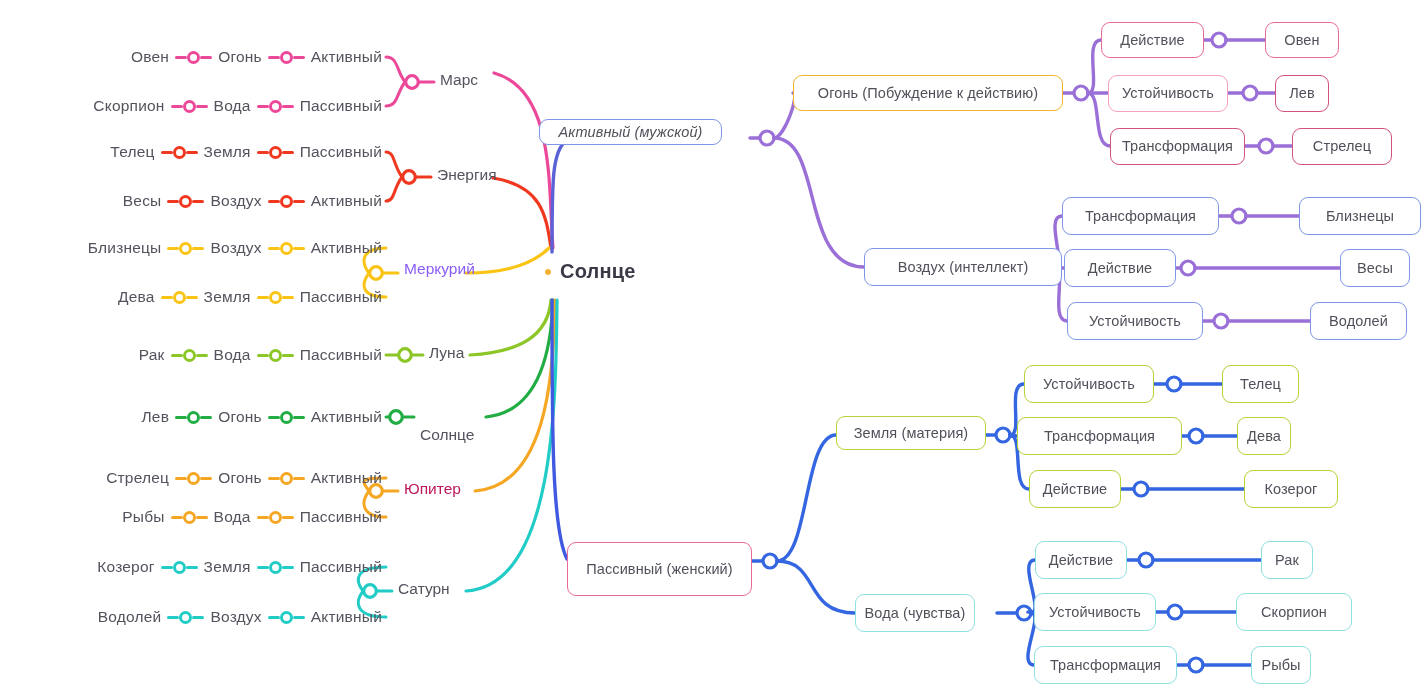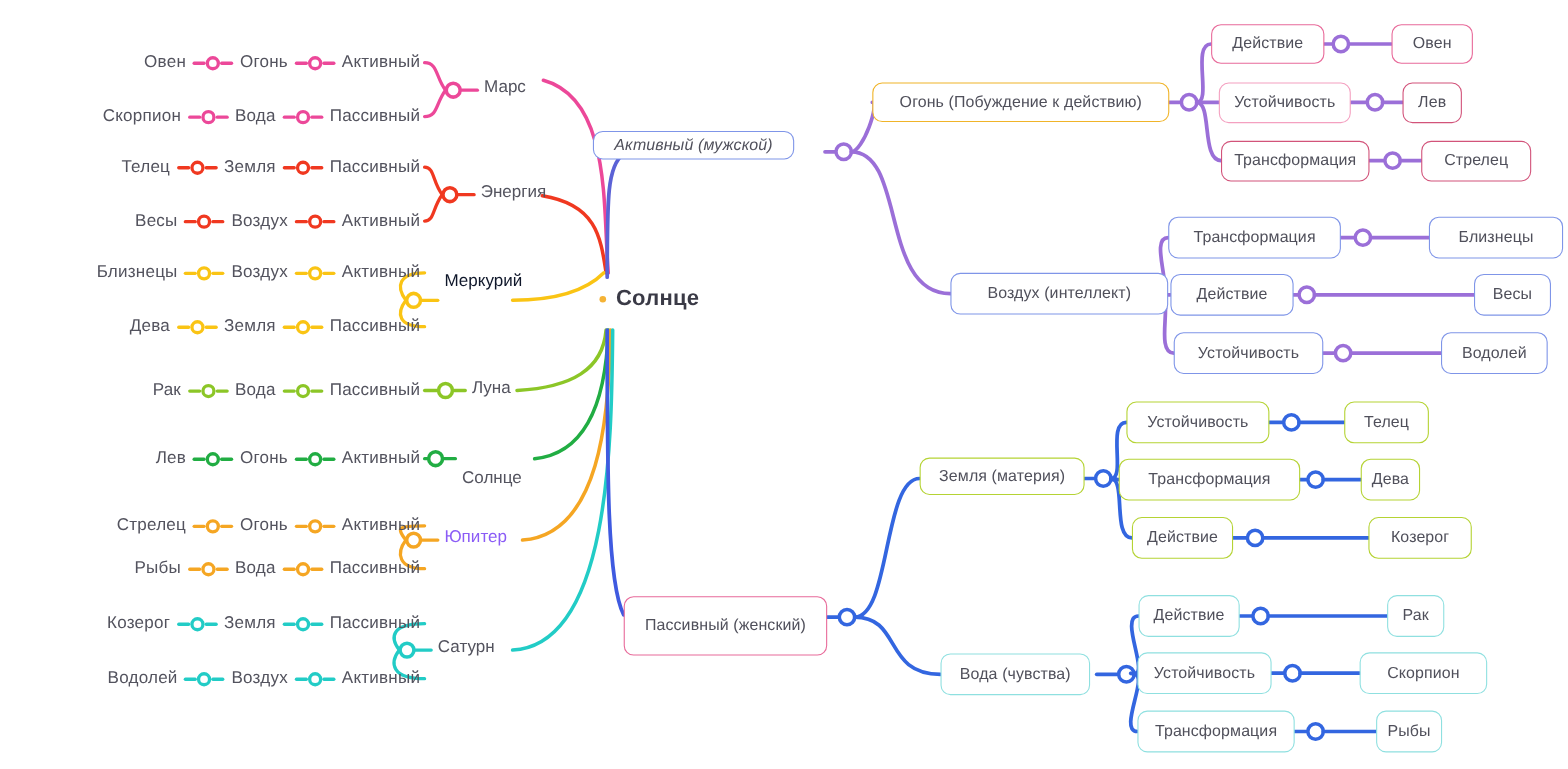--- a/index.html
+++ b/index.html
@@ -226,21 +226,21 @@
           <span class="bar" style="background: rgb(250, 196, 20);"></span>
         </span>
         <span class="lbl">Земля</span>
         <span class="conn" style="color: rgb(250, 196, 20);">
           <span class="bar" style="background: rgb(250, 196, 20);"></span>
           <span class="ring"></span>
           <span class="bar" style="background: rgb(250, 196, 20);"></span>
         </span>
         <span class="lbl">Пассивный</span>
       </div>
-      <div class="planet" style="left: 404px; top: 247px; color: #0f172a;">Меркурий</div>
+      <div class="planet" style="left: 404px; top: 260px; color: #8b5cf6;">Меркурий</div>
       <div class="lrow" style="top: 342px; left: 0px; width: 382px; justify-content: flex-end;">
         <span class="lbl">Рак</span>
         <span class="conn" style="color: rgb(140, 198, 39);">
           <span class="bar" style="background: rgb(140, 198, 39);"></span>
           <span class="ring"></span>
           <span class="bar" style="background: rgb(140, 198, 39);"></span>
         </span>
         <span class="lbl">Вода</span>
         <span class="conn" style="color: rgb(140, 198, 39);">
           <span class="bar" style="background: rgb(140, 198, 39);"></span>
@@ -289,21 +289,21 @@
           <span class="bar" style="background: rgb(245, 166, 35);"></span>
         </span>
         <span class="lbl">Вода</span>
         <span class="conn" style="color: rgb(245, 166, 35);">
           <span class="bar" style="background: rgb(245, 166, 35);"></span>
           <span class="ring"></span>
           <span class="bar" style="background: rgb(245, 166, 35);"></span>
         </span>
         <span class="lbl">Пассивный</span>
       </div>
-      <div class="planet" style="left: 404px; top: 480px; color: #8b5cf6;">Юпитер</div>
+      <div class="planet" style="left: 404px; top: 480px; color: #be185d;">Юпитер</div>
       <div class="lrow" style="top: 554px; left: 0px; width: 382px; justify-content: flex-end;">
         <span class="lbl">Козерог</span>
         <span class="conn" style="color: rgb(34, 204, 198);">
           <span class="bar" style="background: rgb(34, 204, 198);"></span>
           <span class="ring"></span>
           <span class="bar" style="background: rgb(34, 204, 198);"></span>
         </span>
         <span class="lbl">Земля</span>
         <span class="conn" style="color: rgb(34, 204, 198);">
           <span class="bar" style="background: rgb(34, 204, 198);"></span>
@@ -344,21 +344,21 @@
       <div class="box" style="left: 1067px; top: 302px; width: 136px; height: 38px; border-color: rgb(127, 149, 232);">Устойчивость</div>
       <div class="box" style="left: 1310px; top: 302px; width: 97px; height: 38px; border-color: rgb(127, 149, 232);">Водолей</div>
       <div class="box" style="left: 567px; top: 542px; width: 185px; height: 54px; border-color: rgb(232, 106, 154);">Пассивный (женский)</div>
       <div class="box" style="left: 836px; top: 416px; width: 150px; height: 34px; border-color: rgb(181, 211, 52);">Земля (материя)</div>
       <div class="box" style="left: 1024px; top: 365px; width: 130px; height: 38px; border-color: rgb(181, 211, 52);">Устойчивость</div>
       <div class="box" style="left: 1222px; top: 365px; width: 77px; height: 38px; border-color: rgb(181, 211, 52);">Телец</div>
       <div class="box" style="left: 1017px; top: 417px; width: 165px; height: 38px; border-color: rgb(181, 211, 52);">Трансформация</div>
       <div class="box" style="left: 1237px; top: 417px; width: 54px; height: 38px; border-color: rgb(181, 211, 52);">Дева</div>
       <div class="box" style="left: 1029px; top: 470px; width: 92px; height: 38px; border-color: rgb(181, 211, 52);">Действие</div>
       <div class="box" style="left: 1244px; top: 470px; width: 94px; height: 38px; border-color: rgb(181, 211, 52);">Козерог</div>
-      <div class="box" style="left: 855px; top: 594px; width: 136px; height: 38px; border-color: rgb(143, 224, 224);">Вода (чувства)</div>
+      <div class="box" style="left: 855px; top: 594px; width: 120px; height: 38px; border-color: rgb(143, 224, 224);">Вода (чувства)</div>
       <div class="box" style="left: 1035px; top: 541px; width: 92px; height: 38px; border-color: rgb(143, 224, 224);">Действие</div>
       <div class="box" style="left: 1261px; top: 541px; width: 52px; height: 38px; border-color: rgb(143, 224, 224);">Рак</div>
       <div class="box" style="left: 1034px; top: 593px; width: 122px; height: 38px; border-color: rgb(143, 224, 224);">Устойчивость</div>
       <div class="box" style="left: 1236px; top: 593px; width: 116px; height: 38px; border-color: rgb(143, 224, 224);">Скорпион</div>
       <div class="box" style="left: 1034px; top: 646px; width: 143px; height: 38px; border-color: rgb(143, 224, 224);">Трансформация</div>
       <div class="box" style="left: 1251px; top: 646px; width: 60px; height: 38px; border-color: rgb(143, 224, 224);">Рыбы</div>
     </div>
 </div>
 
 </body></html>

